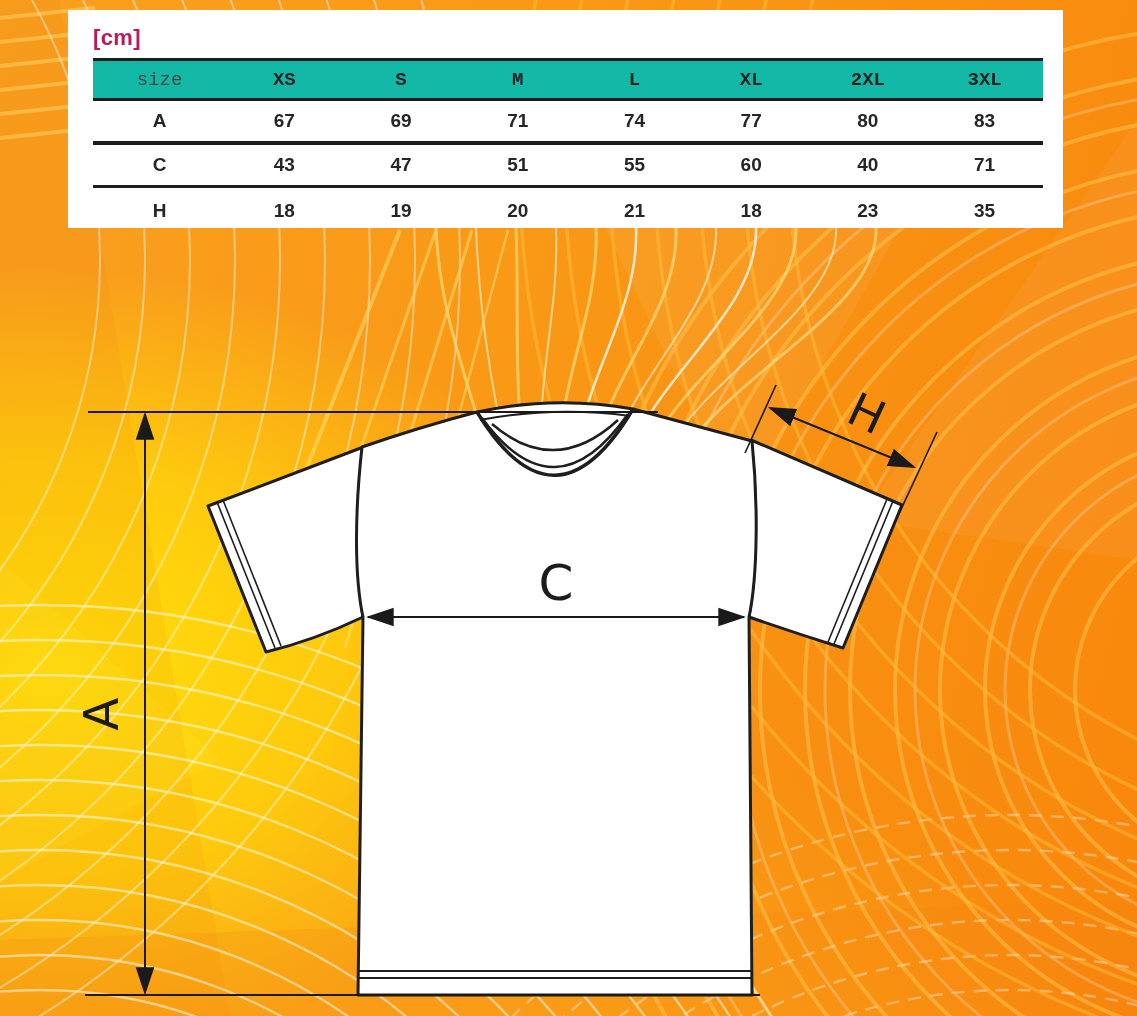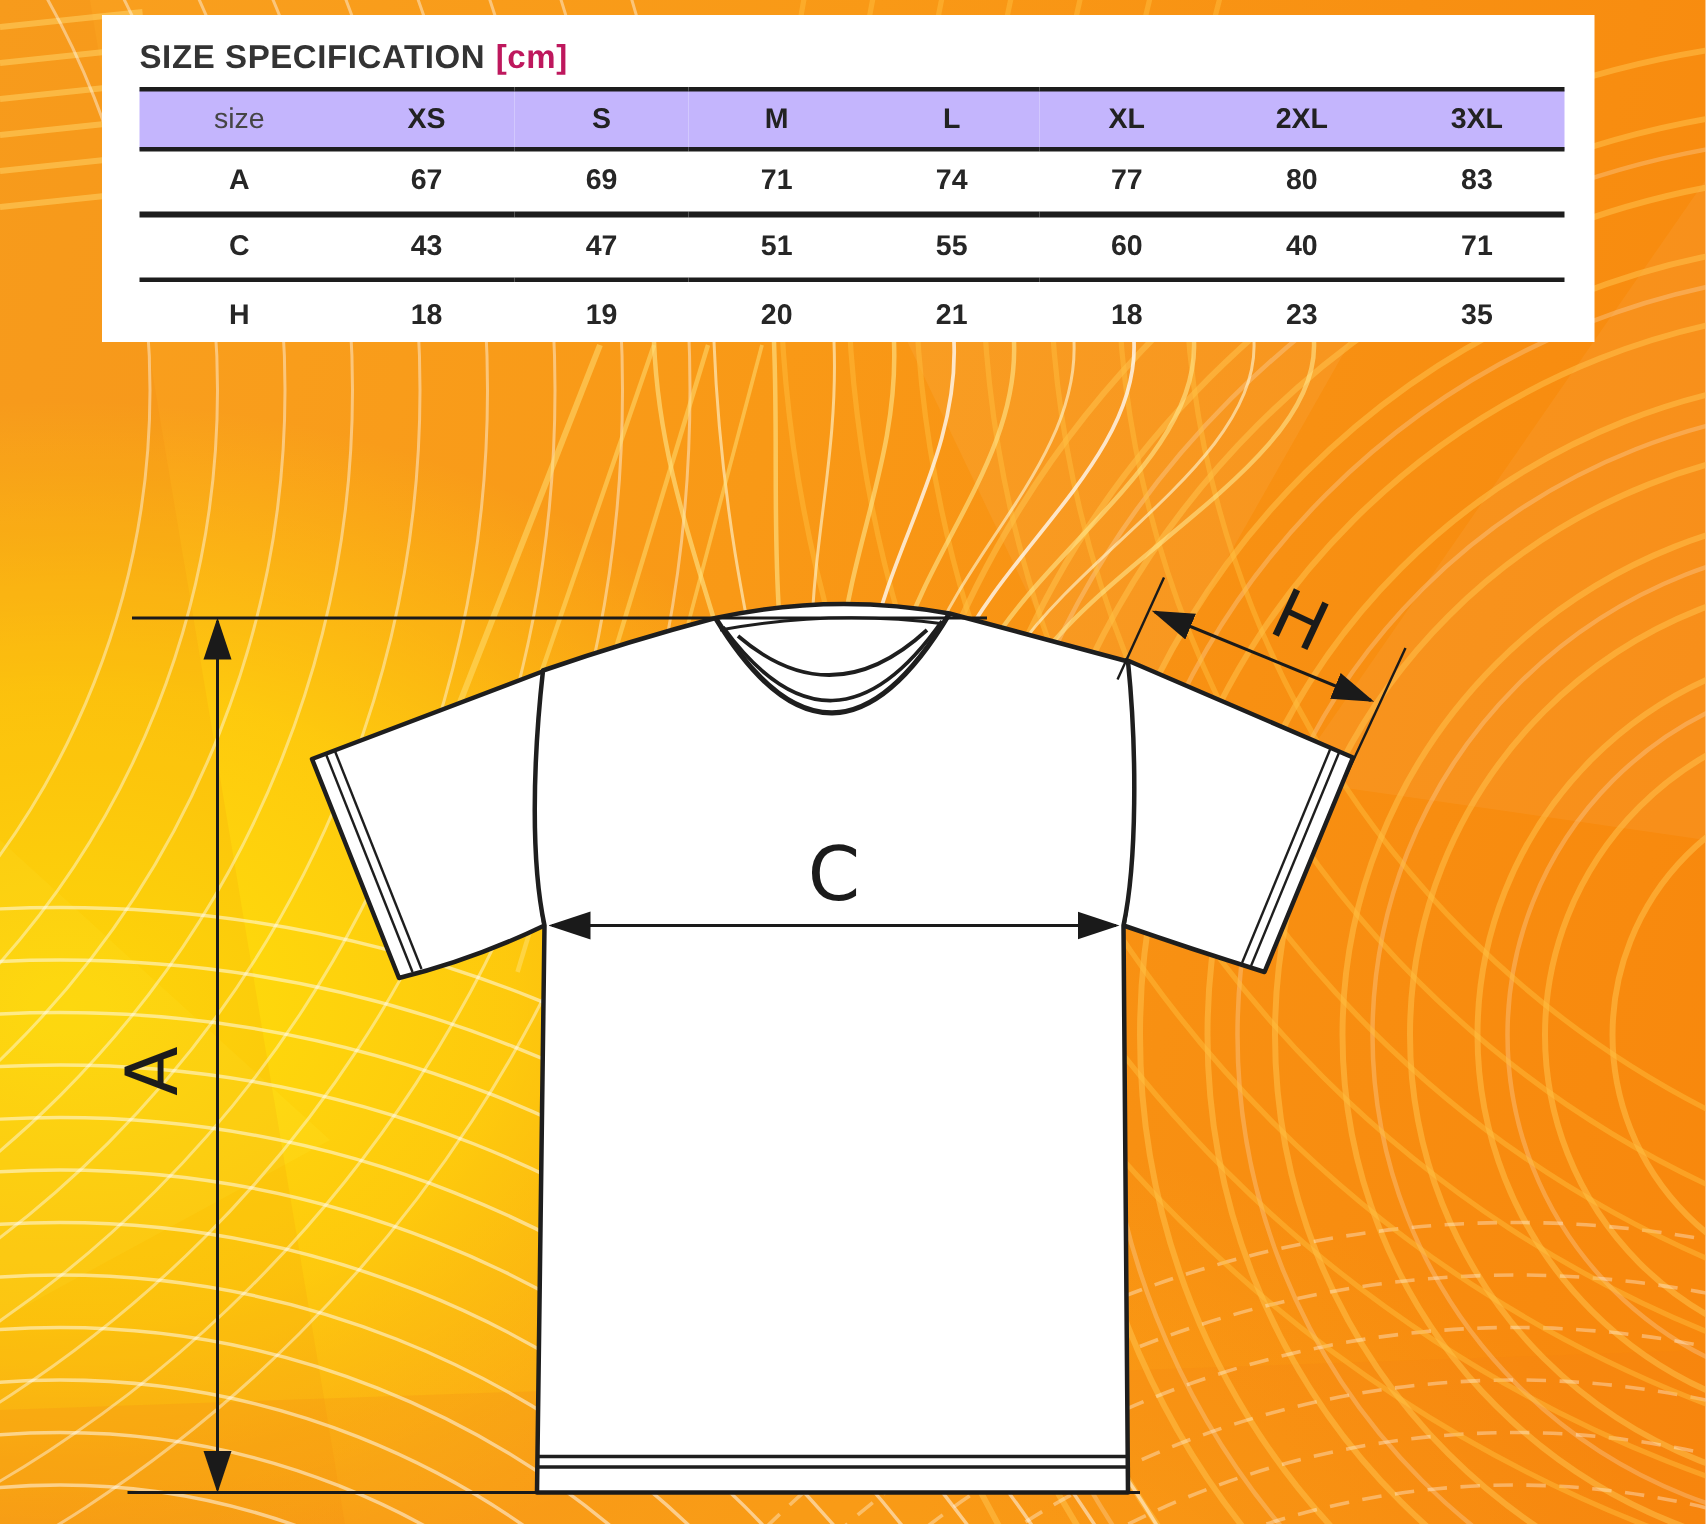--- a/index.html
+++ b/index.html
@@ -20,21 +20,21 @@
     position:absolute; left:68px; top:10px; width:995px; height:218px;
     background:#ffffff; z-index:3;
   }
   .panel-title { margin:15px 0 0 25px; display:flex; align-items:baseline; gap:7px;
     font-size:22px; font-weight:bold; color:#333333; letter-spacing:.4px; }
   .panel-title .unit { color:#be185d; }
   table.spec {
     margin:7px 0 0 25px; width:950px; border-collapse:collapse; table-layout:fixed;
   }
   table.spec col.first { width:14%; }
-  thead tr { background:#c4b5fd; }
+  thead tr { background:#14b8a6;font-family:Liberation Mono, monospace; }
   thead { border-top:3.5px solid #1d1d1d; border-bottom:3.5px solid #1d1d1d; }
   tbody tr.row-a { border-bottom:4px solid #1d1d1d; }
   tbody tr.row-c { border-bottom:3px solid #1d1d1d; }
   th, td { text-align:center; padding:0; }
   th { height:37px; font-size:19px; font-weight:bold; color:#222222; }
   th.size-label { font-weight:normal; color:#454545; }
   td { height:40px; font-size:19px; font-weight:bold; color:#262626; }
   tbody tr.row-h td { height:45px; }
 
   .dim-label { font-family:"DejaVu Sans", sans-serif; fill:#1b1b1b; }
@@ -194,21 +194,20 @@
     <g stroke="#1a1a1a" fill="none">
       <line x1="776" y1="385" x2="745" y2="453" stroke-width="1.6"></line>
       <line x1="937" y1="432" x2="897" y2="518" stroke-width="1.6"></line>
       <line x1="770" y1="408" x2="914" y2="467" stroke-width="2" marker-start="url(#arr)" marker-end="url(#arr)"></line>
     </g>
     <text class="dim-label" transform="translate(860,428) rotate(25)" text-anchor="middle" font-size="46">H</text>
   </svg>
 
   <div class="panel">
     <div class="panel-title">
-      <span>SIZE SPECIFICATION</span>
       <span class="unit">[cm]</span>
     </div>
     <table class="spec">
       <colgroup>
           <col class="first">
           <col>
           <col>
           <col>
           <col>
           <col>

